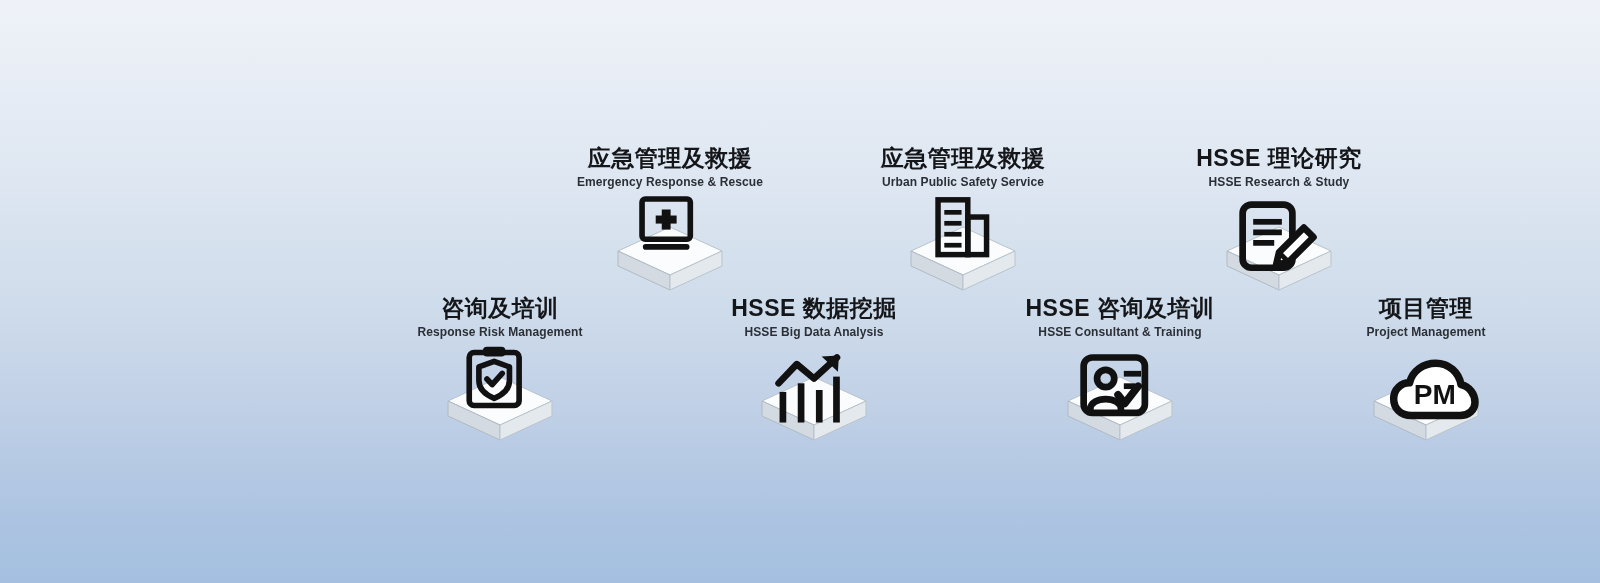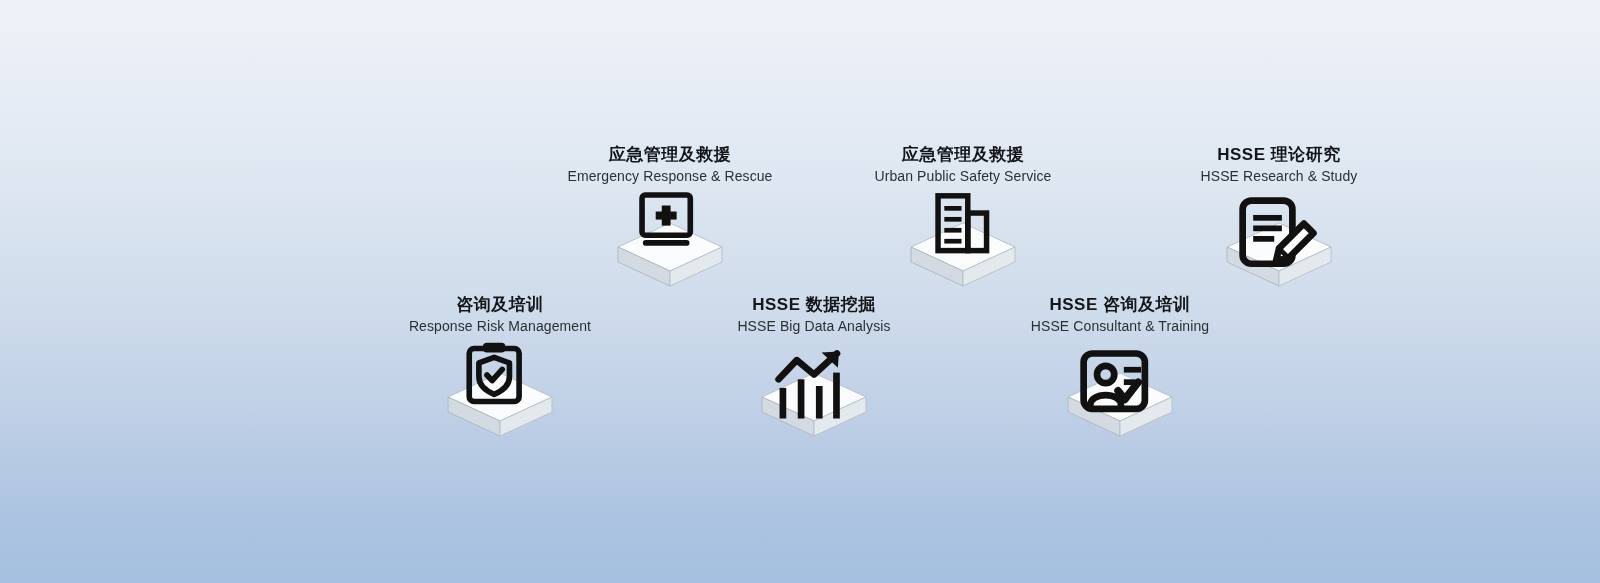--- a/index.html
+++ b/index.html
@@ -46,30 +46,30 @@
   }
 
   
   .item {
     position:absolute;
     width:260px;
     text-align:center;
   }
 
   .item .label-cn {
-    font-size:17px;
+    font-size:23px;
     font-weight:bold;
     color:#141619;
     letter-spacing:0.5px;
     line-height:1.18;
     white-space:nowrap;
   }
   .item .label-en {
-    font-size:14px;
-    font-weight:normal;
+    font-size:12px;
+    font-weight:bold;
     color:#2c3036;
     letter-spacing:0.1px;
     line-height:1.35;
     margin-top:2px;
     white-space:nowrap;
   }
 
   
   .slab-wrap {
     position:relative;
@@ -211,20 +211,38 @@
             <path d="M107 27 L55 51 L55 66 L107 42 Z" fill="#e4e9ee" stroke="#b9c3cc" stroke-width="1"></path>
           </svg>
         </div>
         <div class="glyph g-hsse">
           <svg viewBox="0 0 92 84">
             <use href="#sym-document-pencil-icon"></use>
           </svg>
         </div>
       </div>
     </div>
+    <div class="item" style="left: 1296px; top: 295px;">
+      <div class="label-cn">项目管理</div>
+      <div class="label-en">Project Management</div>
+      <div class="slab-wrap">
+        <div class="slab">
+          <svg viewBox="0 0 110 70" width="110" height="70">
+            <path d="M55 3 L107 27 L55 51 L3 27 Z" fill="#fbfcfd" stroke="#b9c3cc" stroke-width="1"></path>
+            <path d="M3 27 L55 51 L55 66 L3 42 Z" fill="#d3dae1" stroke="#b0bac4" stroke-width="1"></path>
+            <path d="M107 27 L55 51 L55 66 L107 42 Z" fill="#e4e9ee" stroke="#b9c3cc" stroke-width="1"></path>
+          </svg>
+        </div>
+        <div class="glyph g-project">
+          <svg viewBox="0 0 92 84">
+            <use href="#sym-cloud-pm-icon"></use>
+          </svg>
+        </div>
+      </div>
+    </div>
   </div>
 
 <svg width="0" height="0" style="position:absolute" aria-hidden="true">
   <defs>
 
     <g id="sym-first-aid-plus-icon">
       <rect x="10" y="6" width="60" height="50" rx="4" ry="4" fill="none" stroke="#111" stroke-width="7"></rect>
       <rect x="34.5" y="19" width="11" height="25" fill="#111"></rect>
       <rect x="27" y="26.5" width="26" height="10" fill="#111"></rect>
       <rect x="11" y="62" width="58" height="7" rx="3.5" fill="#111"></rect>

